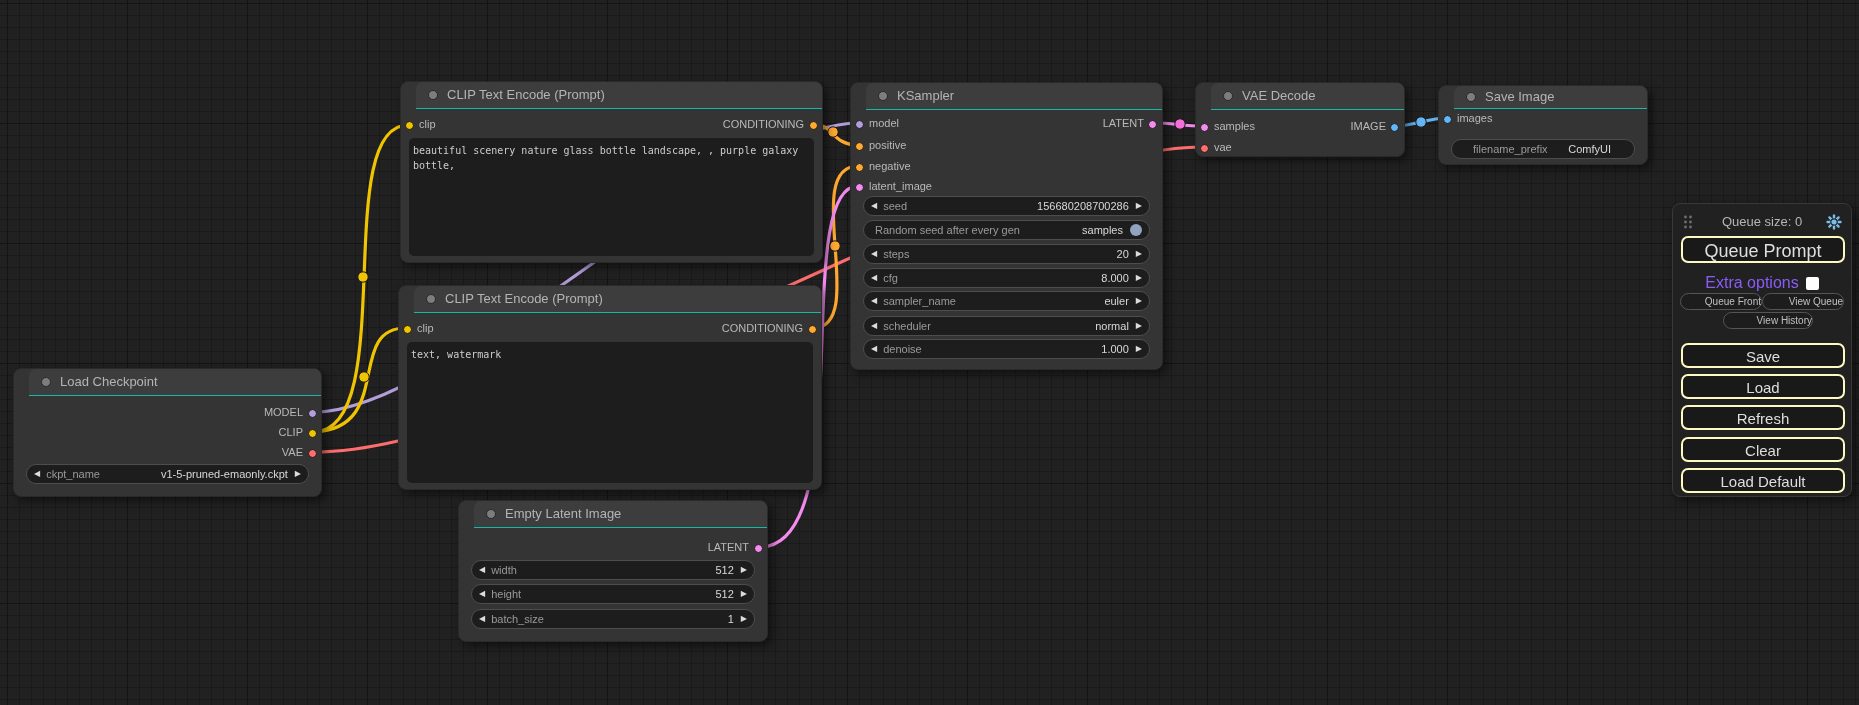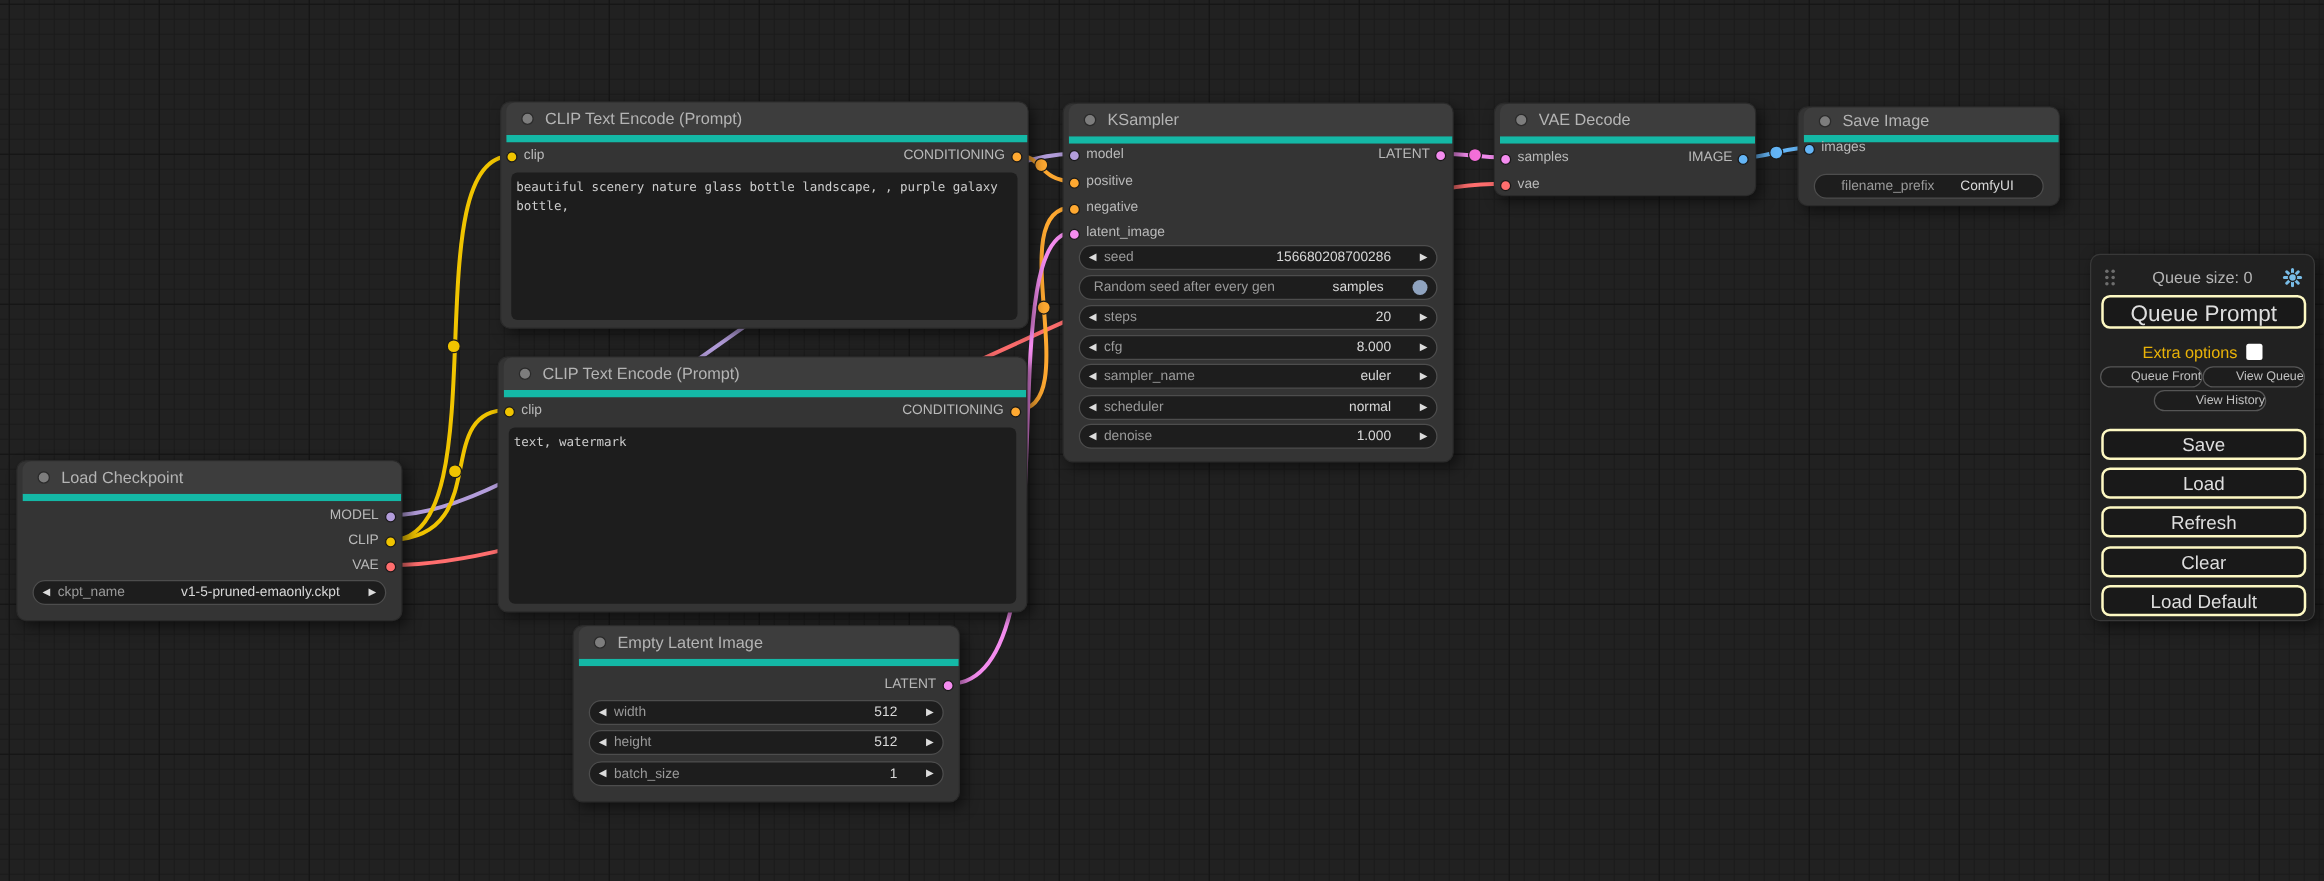--- a/index.html
+++ b/index.html
@@ -14,22 +14,22 @@
       linear-gradient(to bottom,#1a1a1a 1px,transparent 1px);
     background-size:120px 120px,120px 120px,12px 12px,12px 12px;
     background-position:7px 3px,7px 3px,7px 3px,7px 3px;
   }
   .wires{position:absolute;left:0;top:0;z-index:1;}
   .node{
     position:absolute;z-index:2;background:#343434;border:1px solid #2a2a2a;
     border-radius:8px;box-shadow:4px 4px 10px rgba(0,0,0,.5);box-sizing:border-box;
   }
   .ntitle{
-    position:absolute;left:4px;top:0;right:0;height:26px;background:#3d3d3d;
-    border-radius:7px 7px 0 0;border-bottom:6px solid #14b8a6;
+    position:absolute;left:15px;top:0;right:0;height:26px;background:#3d3d3d;
+    border-radius:7px 7px 0 0;border-bottom:1px solid #14b8a6;
   }
   .tdot{position:absolute;left:12px;top:8px;width:10px;height:10px;border-radius:50%;
     background:#7d7d7d;border:1px solid #2a2a2a;box-sizing:border-box;}
   .ttext{position:absolute;left:31px;top:5px;font-size:13px;color:#b4b4b4;white-space:nowrap;}
   .srow{position:absolute;left:0;right:0;height:18px;}
   .sdot{position:absolute;top:4.5px;width:9px;height:9px;border-radius:50%;
     border:1px solid #191919;box-sizing:border-box;}
   .sdot.in{left:4px;} .sdot.out{right:4px;}
   .slabel{position:absolute;top:2px;font-size:11px;color:#b9b9b9;white-space:nowrap;}
   .slabel.in{left:18px;} .slabel.out{right:18px;}
@@ -39,21 +39,21 @@
     color:#cdcdcd;padding:5px 4px;box-sizing:border-box;white-space:pre-wrap;
     word-break:break-word;overflow:hidden;
   }
   .widget{
     position:absolute;left:12px;right:12px;height:20px;background:#1d1d1d;
     border:1px solid #4d4d4d;border-radius:10px;display:flex;align-items:center;
     padding:4px 7px;box-sizing:border-box;font-size:11px;white-space:nowrap;
   }
   .warr{color:#dcdcdc;font-size:8px;line-height:1;}
   .wlabel{color:#9a9a9a;margin-left:6px;}
-  .wval{margin-left:auto;color:#d8d8d8;margin-right:23px;}
+  .wval{margin-left:auto;color:#d8d8d8;margin-right:7px;}
   .wtoggle{width:12px;height:12px;border-radius:50%;background:#8fa3bf;flex:none;}
   .panel{
     position:absolute;left:1672px;top:203px;width:180px;height:294px;z-index:3;
     background:#212121;border:1px solid #383838;border-radius:8px;
     box-shadow:4px 4px 12px rgba(0,0,0,.55);box-sizing:border-box;
   }
   .phead{position:absolute;left:0;top:8px;right:0;height:20px;}
   .psize{position:absolute;left:0;right:0;top:2px;text-align:center;font-size:13px;color:#b5b5b5;}
   .pdrag{position:absolute;left:10px;top:3px;}
   .pgear{position:absolute;right:9px;top:2px;cursor:pointer;}
@@ -62,21 +62,21 @@
     border:2px solid #fef9c3;border-radius:7px;color:#dedede;text-align:center;
     line-height:24px;font-size:15px;cursor:pointer;box-sizing:border-box;
   }
   .pbtn.big{font-size:18px;height:27px;line-height:26px;}
   .pill{
     position:absolute;height:17px;background:#1d1d1d;border:1px solid #555;
     border-radius:9px;color:#c0c0c0;font-size:10px;text-align:right;
     line-height:15px;cursor:pointer;box-sizing:border-box;
   }
   .extra{position:absolute;left:0;right:0;top:70px;height:16px;text-align:center;
-    font-size:13px;color:#eab308;}
+    font-size:16px;color:#8b5cf6;}
   .chk{display:inline-block;width:13px;height:13px;background:#ffffff;border-radius:2px;
     vertical-align:-2px;margin-left:7px;cursor:pointer;}
 </style>
 </head>
 <body>
 
 <div class="canvas">
 
   <svg class="wires" width="1859" height="705" viewBox="0 0 1859 705">
     <g fill="none" stroke-width="3.2" stroke-linecap="round">

